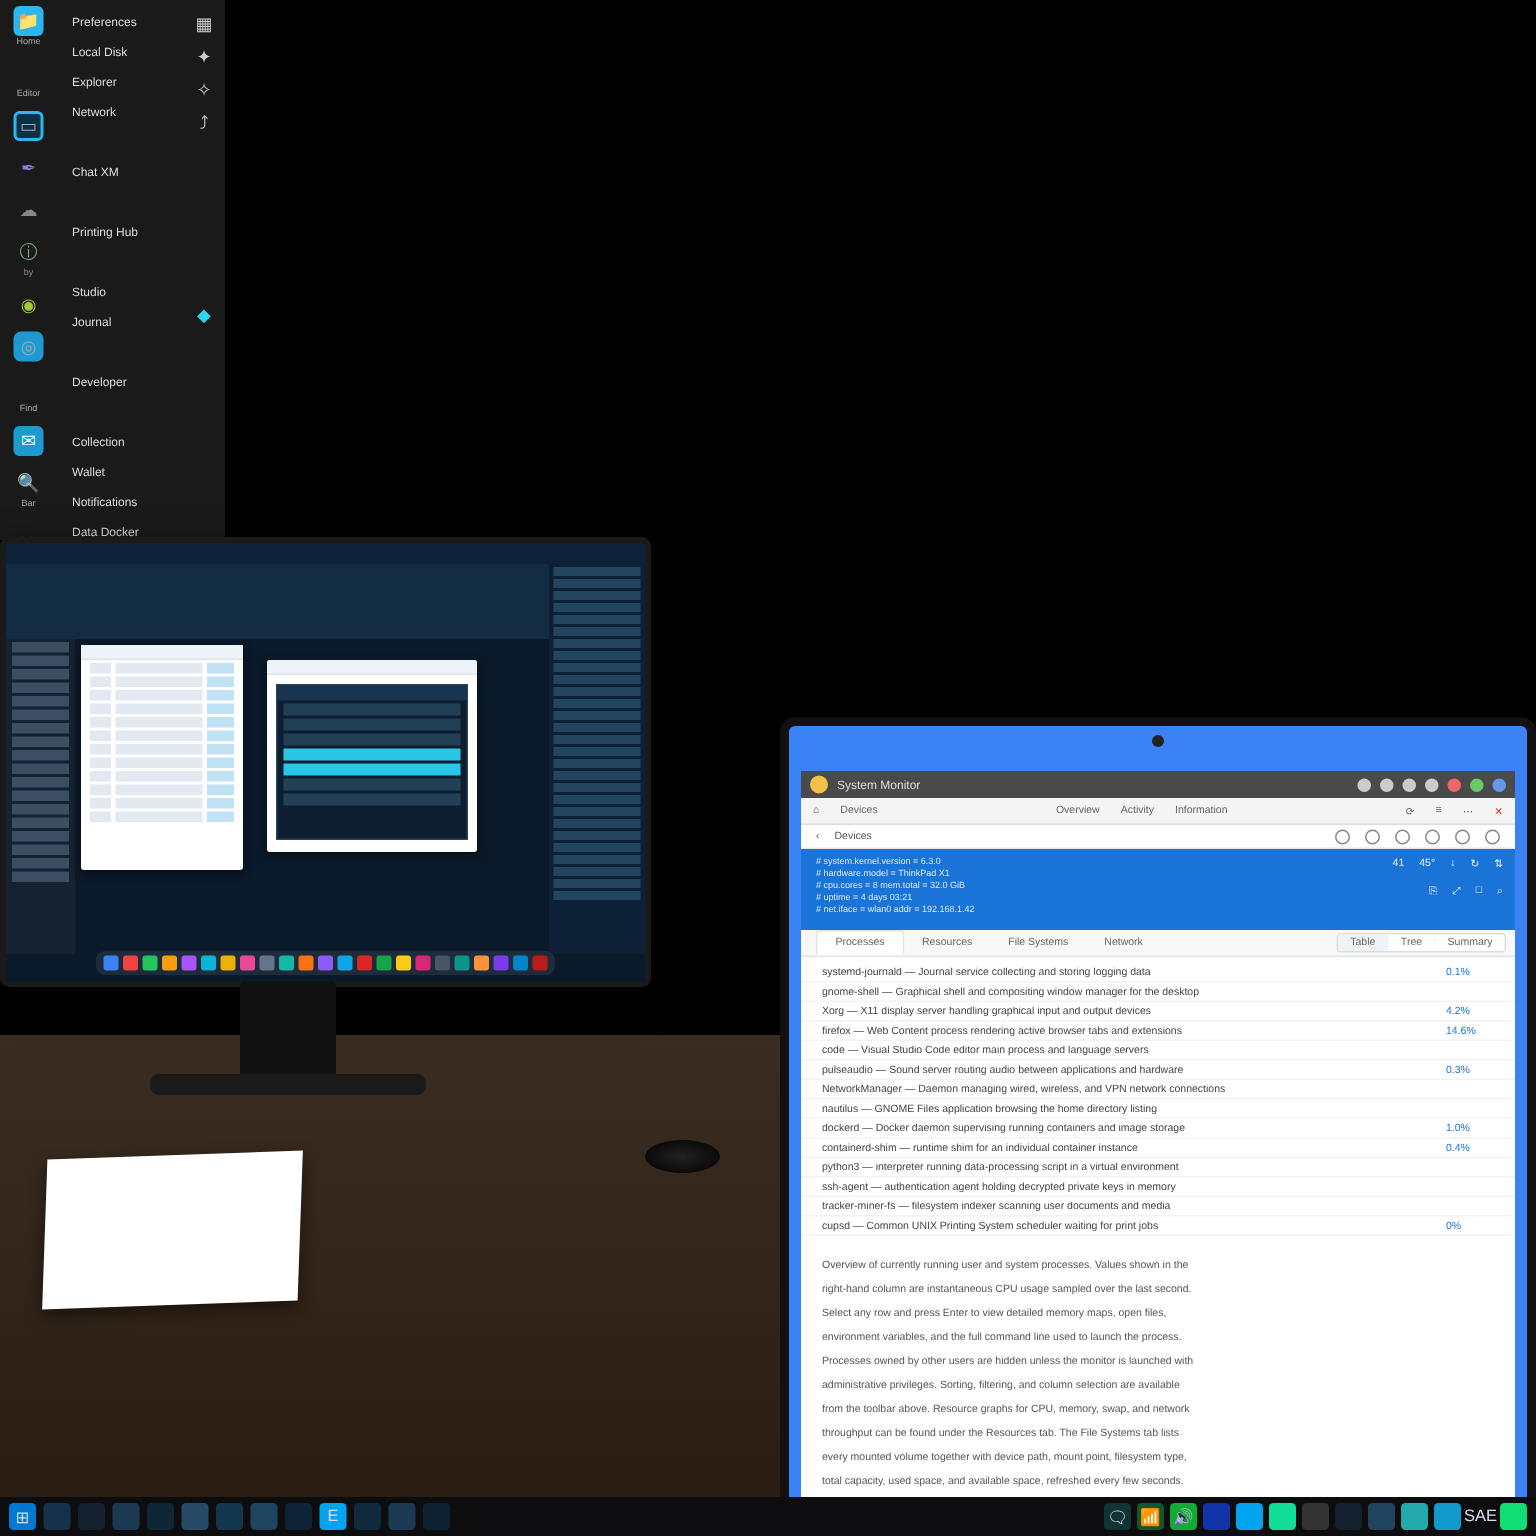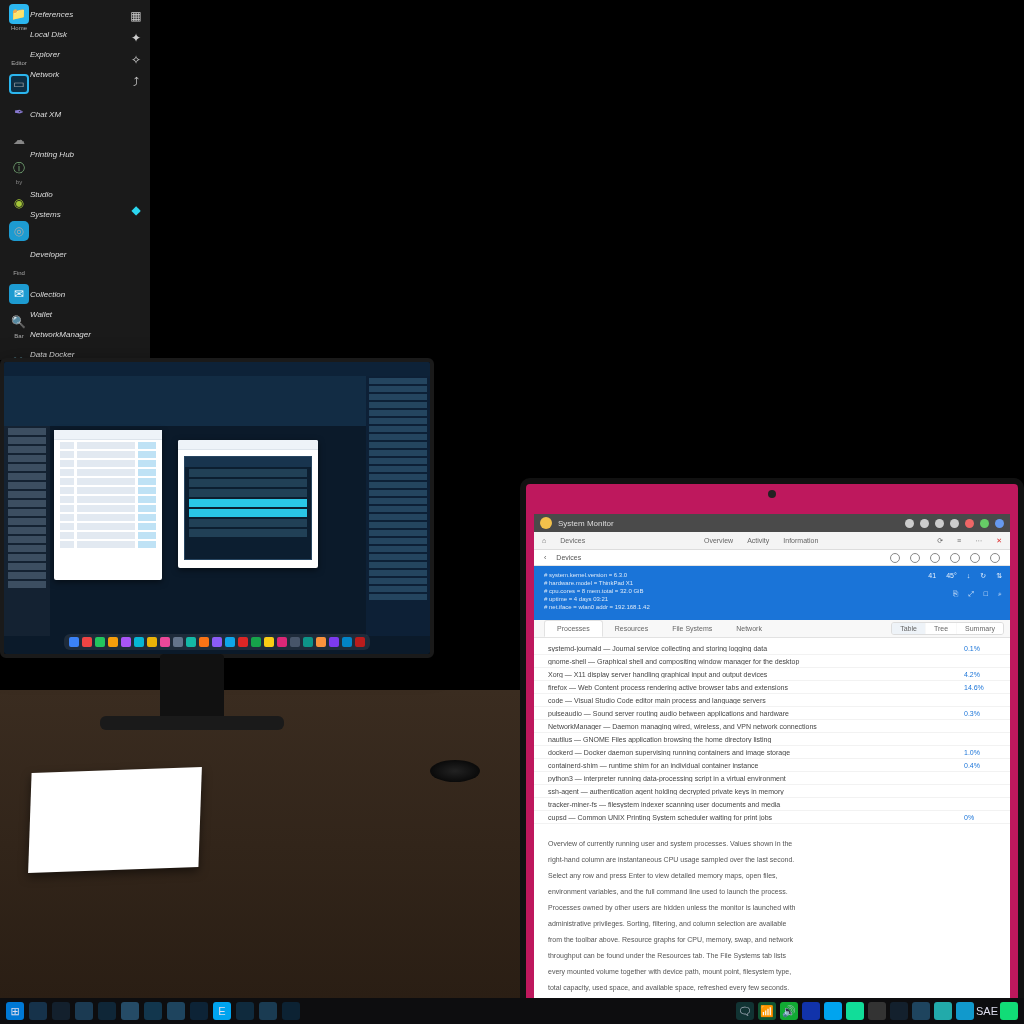--- a/index.html
+++ b/index.html
@@ -3,21 +3,21 @@
 <meta charset="utf-8">
 <style>
 * { margin:0; padding:0; box-sizing:border-box; font-family:"Segoe UI",Arial,sans-serif; }
 body { width:1024px; height:1024px; background:#000; overflow:hidden; position:relative; }
 
 
 .start-panel{ position:absolute; top:0; left:0; width:150px; height:360px; background:#1a1a1a; color:#ddd; font-size:8px; }
 .left-strip{ position:absolute; top:0; left:0; width:38px; height:360px; display:flex; flex-direction:column; align-items:center; gap:8px; padding-top:4px; }
 .left-strip .li{ width:34px; display:flex; flex-direction:column; align-items:center; gap:1px; font-size:6px; color:#aaa; }
 .sp-icon{ width:20px; height:20px; border-radius:4px; display:flex; align-items:center; justify-content:center; font-size:12px; }
-.mid-col{ position:absolute; top:0; left:28px; width:78px; padding-top:4px;font-style:italic; }
+.mid-col{ position:absolute; top:0; left:46px; width:78px; padding-top:4px; }
 .mid-col .mi{ height:20px; display:flex; align-items:center; font-size:8px; color:#ddd; padding-left:2px; white-space:nowrap; overflow:hidden; }
 .right-pins{ position:absolute; top:0; right:0; width:28px; display:flex; flex-direction:column; align-items:center; gap:6px; padding-top:8px; }
 .pin{ width:16px; height:16px; color:#ccc; font-size:12px; display:flex; align-items:center; justify-content:center; }
 
 
 .desk{ position:absolute; top:690px; left:0; width:540px; height:310px; background:linear-gradient(#3a2c20,#2a1e14); }
 .monitor{ position:absolute; top:358px; left:0; width:434px; height:300px; background:#000; border:4px solid #1a1a1a; border-radius:6px; overflow:hidden; box-shadow:0 8px 24px rgba(0,0,0,.6); }
 .monitor-stand{ position:absolute; top:654px; left:160px; width:64px; height:64px; background:#111; border-radius:4px 4px 0 0; }
 .monitor-base{ position:absolute; top:716px; left:100px; width:184px; height:14px; background:#1a1a1a; border-radius:6px; }
 .mon-screen{ position:absolute; inset:0; background:#0b1a2a; }
@@ -41,21 +41,21 @@
 .mon-right .cr{ height:6px; margin:2px 3px; background:rgba(120,200,240,.22); }
 .mon-dock{ position:absolute; bottom:4px; left:50%; transform:translateX(-50%); display:flex; gap:3px; background:rgba(255,255,255,.08); padding:3px 5px; border-radius:6px; }
 .mon-dock .d{ width:10px; height:10px; border-radius:2px; }
 
 
 .paper{ position:absolute; top:770px; left:30px; width:170px; height:100px; background:#fff; transform:skewX(-4deg) rotate(-2deg); box-shadow:0 4px 10px rgba(0,0,0,.5); }
 .puck{ position:absolute; top:760px; left:430px; width:50px; height:22px; background:radial-gradient(#222,#000); border-radius:50%; }
 
 
 .laptop{ position:absolute; top:478px; left:520px; width:504px; height:540px; }
-.lap-body{ position:absolute; top:0; left:0; right:0; height:536px; background:#be185d; border:6px solid #111; border-radius:10px; }
+.lap-body{ position:absolute; top:0; left:0; right:0; height:536px; background:#3b82f6; border:6px solid #111; border-radius:10px; }
 .lap-cam{ position:absolute; top:6px; left:50%; width:8px; height:8px; margin-left:-4px; background:#222; border-radius:50%; }
 .lap-screen{ position:absolute; top:30px; left:8px; right:8px; bottom:8px; background:#fff; overflow:hidden; font-size:8px; color:#333; }
 
 .ls-title{ height:18px; background:#4a4a4a; display:flex; align-items:center; gap:6px; padding:0 6px; color:#ddd; }
 .ls-title .tdot{ width:9px; height:9px; border-radius:50%; background:#ccc; }
 .ls-title .spacer{ flex:1; }
 .ls-tool{ height:18px; background:#f4f4f4; border-bottom:1px solid #ddd; display:flex; align-items:center; gap:14px; padding:0 8px; font-size:7px; color:#666; }
 .ls-tool .sp{ flex:1; }
 .ls-sub{ height:16px; background:#fff; border-bottom:1px solid #e5e5e5; display:flex; align-items:center; gap:10px; padding:0 10px; font-size:7px; color:#555; }
 .ls-sub .circ{ width:10px; height:10px; border:1px solid #888; border-radius:50%; }
@@ -140,27 +140,27 @@
     <div class="mi">Preferences</div>
     <div class="mi">Local Disk</div>
     <div class="mi">Explorer</div>
     <div class="mi">Network</div>
     <div class="mi"></div>
     <div class="mi">Chat XM</div>
     <div class="mi"></div>
     <div class="mi">Printing Hub</div>
     <div class="mi"></div>
     <div class="mi">Studio</div>
-    <div class="mi">Systems</div>
+    <div class="mi">Journal</div>
     <div class="mi"></div>
     <div class="mi">Developer</div>
     <div class="mi"></div>
     <div class="mi">Collection</div>
     <div class="mi">Wallet</div>
-    <div class="mi">NetworkManager</div>
+    <div class="mi">Notifications</div>
     <div class="mi">Data Docker</div>
   </div>
 
   <div class="right-pins">
     <div class="pin">▦</div>
     <div class="pin">✦</div>
     <div class="pin">✧</div>
     <div class="pin">⤴</div>
     <div style="height:100px"></div>
     <div class="pin" style="color:#2bd6ef">◆</div>

